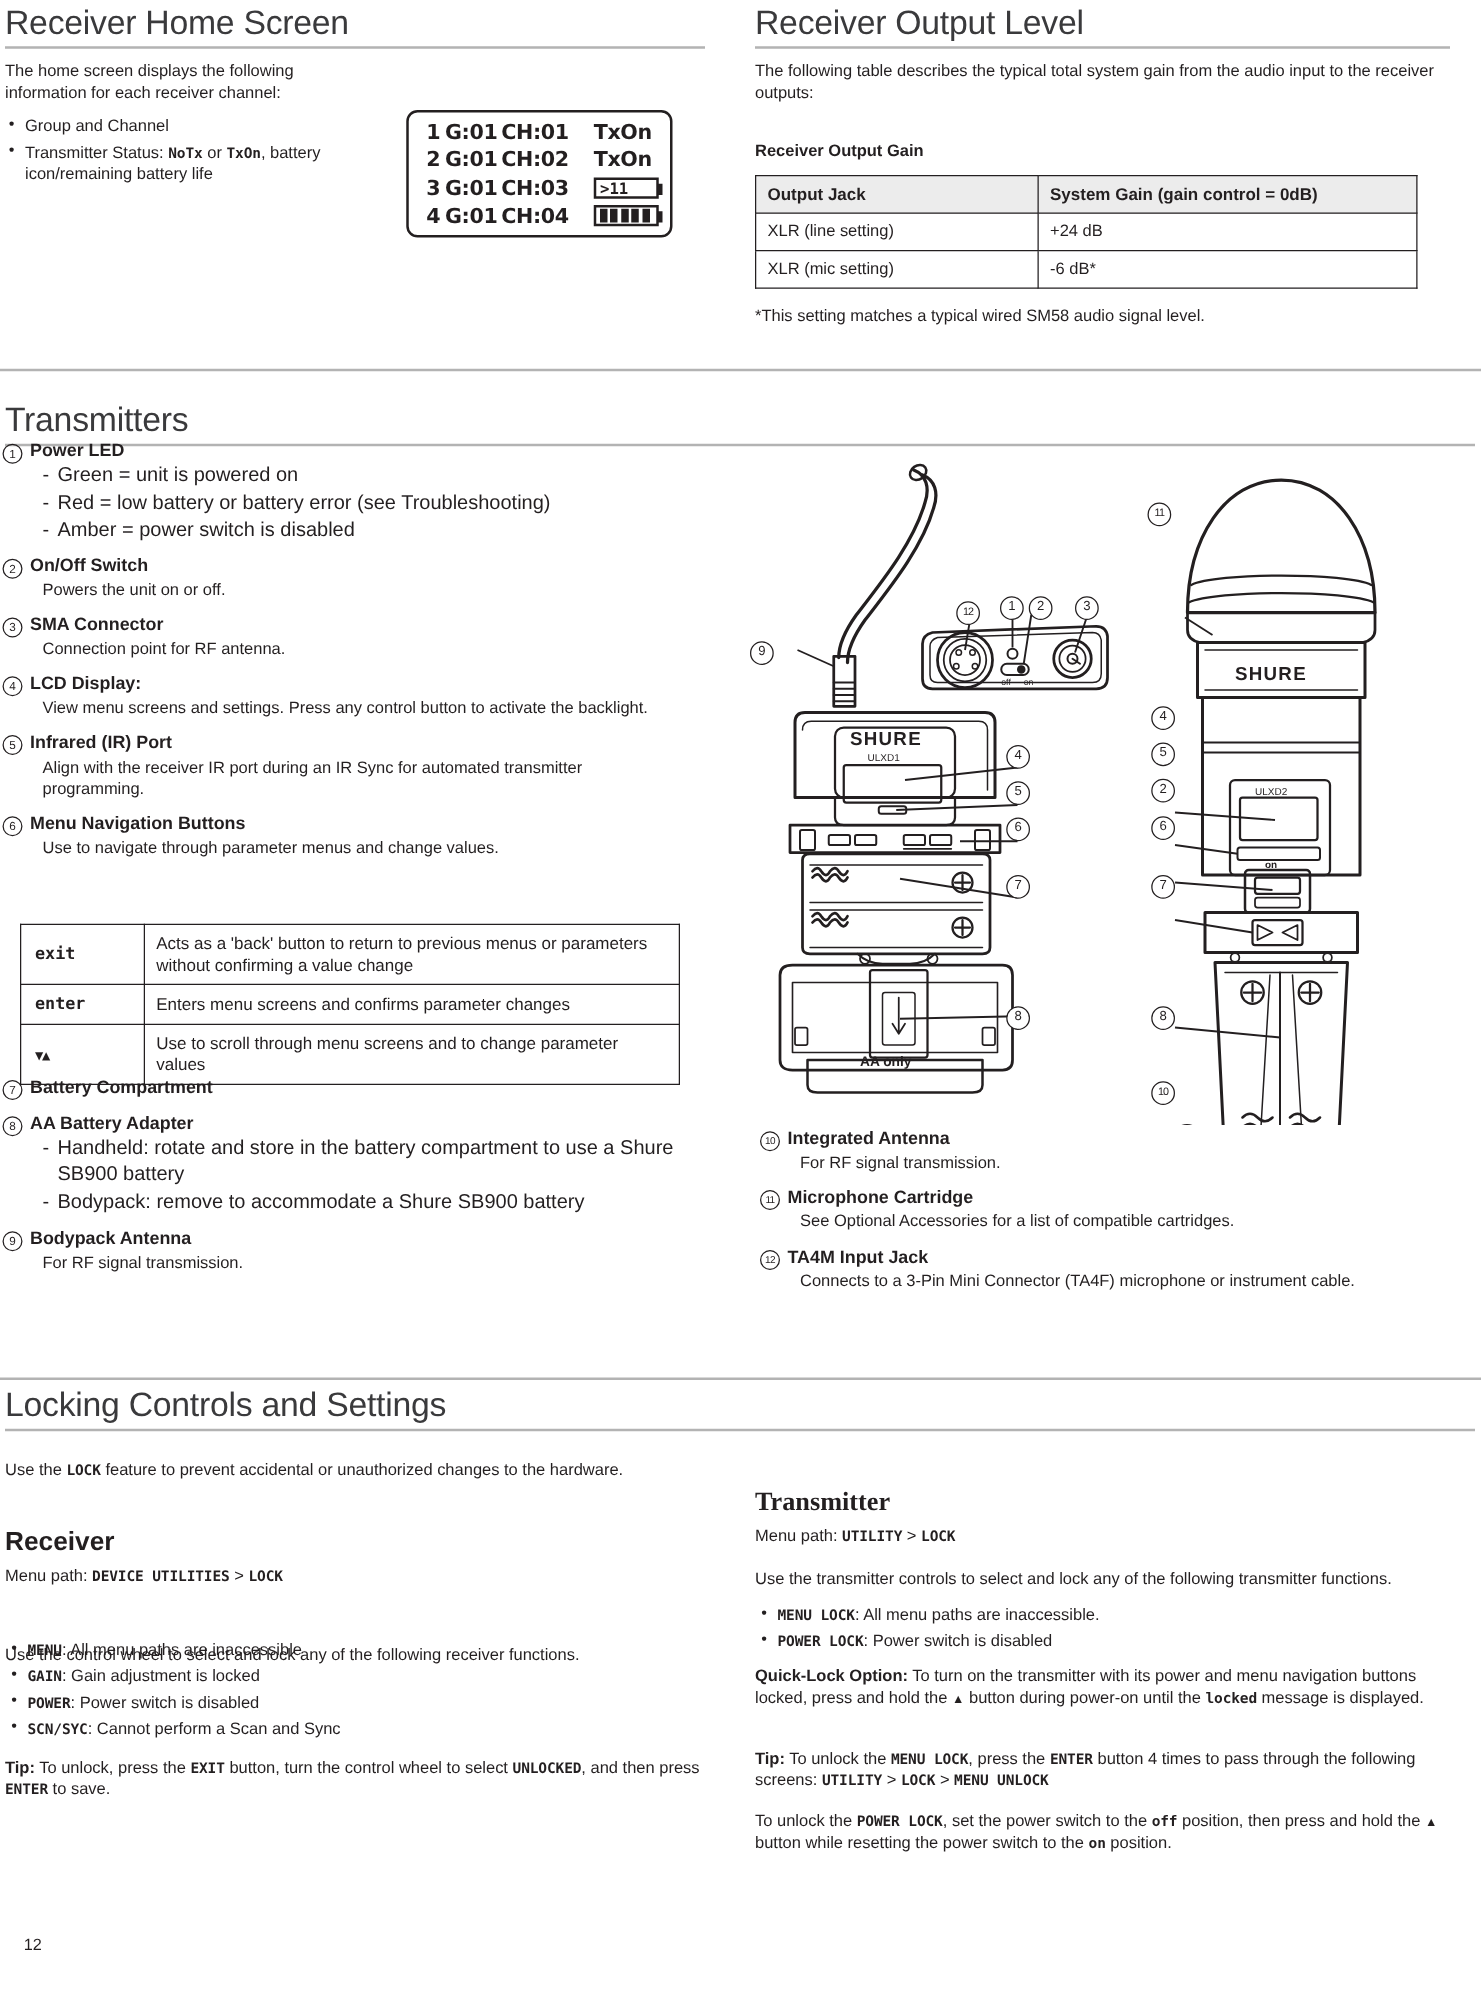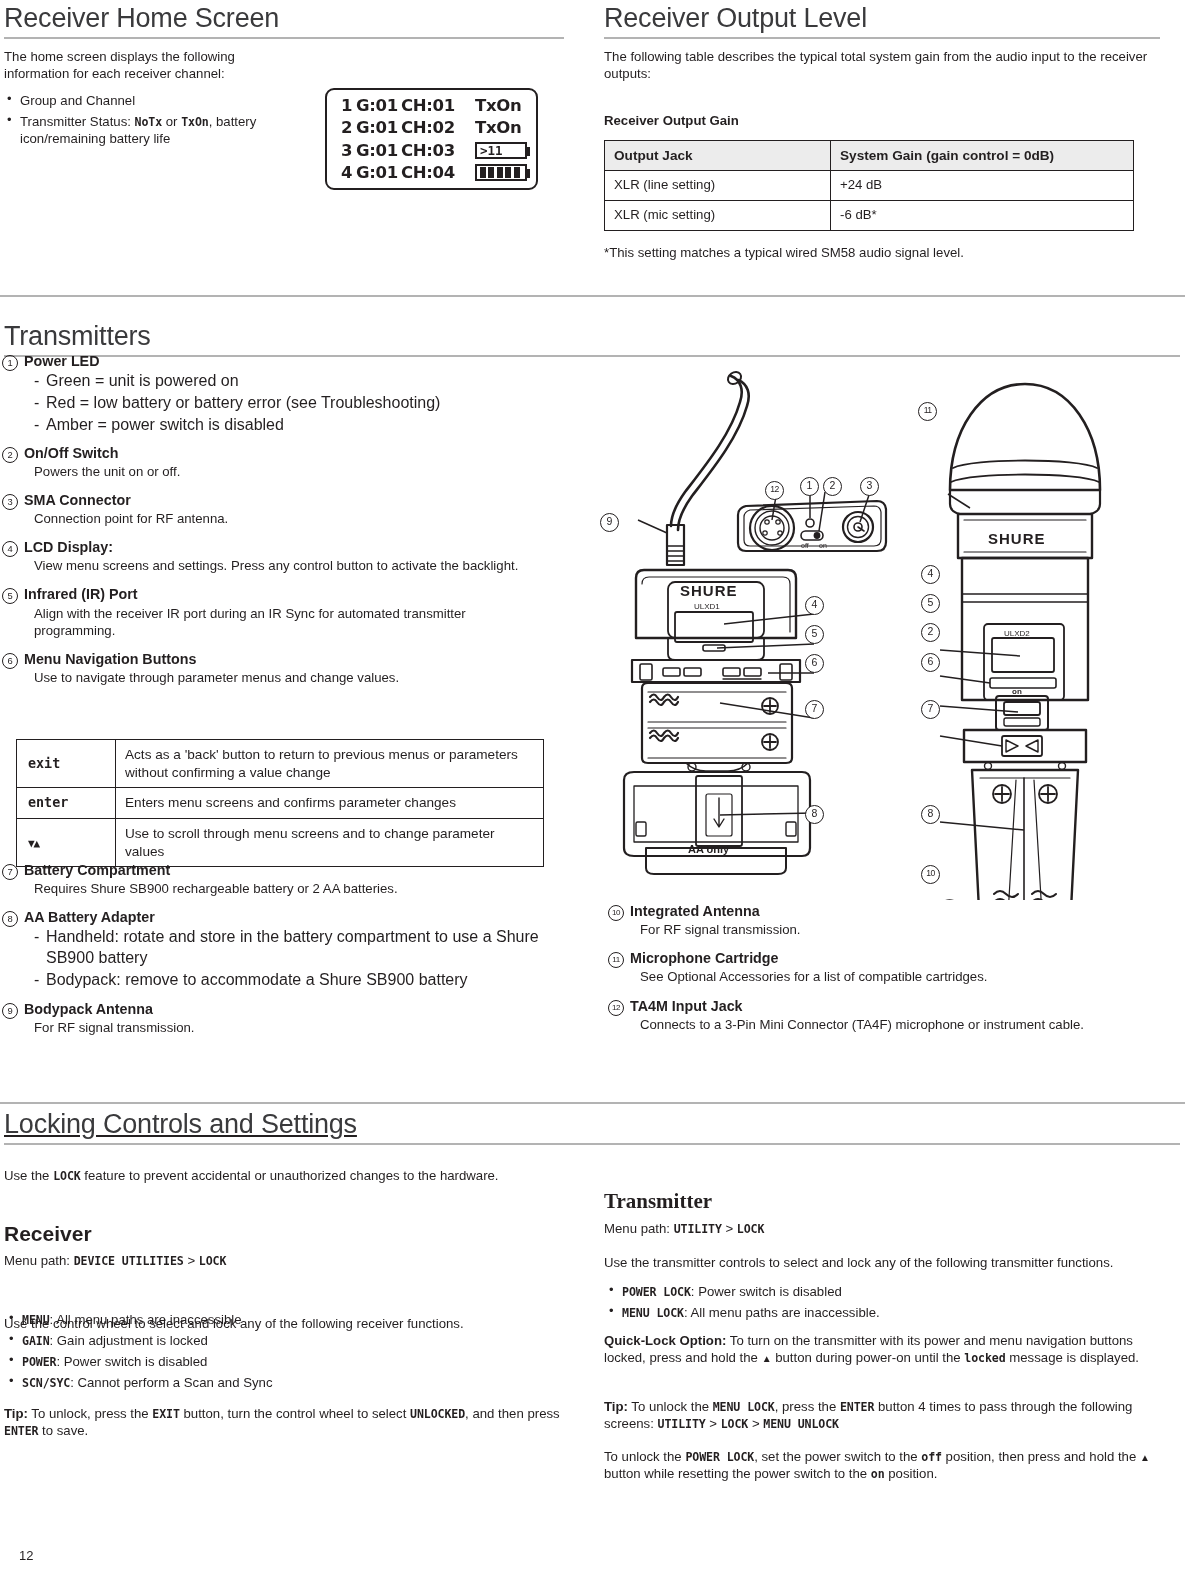--- a/index.html
+++ b/index.html
@@ -267,21 +267,20 @@
       <td class="key"><span style="font-size:11px;letter-spacing:-1px;">▼▲</span></td>
       <td>Use to scroll through menu screens and to change parameter values</td>
     </tr>
   </tbody>
     </table>
 
   <div class="blk" style="left:2px; top:862px; width:580px;">
     <div class="numitem" style="margin-bottom:12px;">
       <span class="circ">7</span>
       <div class="ttl">Battery Compartment</div>
-      <div class="desc">Requires Shure SB900 rechargeable battery or 2 AA batteries.</div>
     </div>
 
     <div class="numitem" style="margin-bottom:10px;">
       <span class="circ">8</span>
       <div class="ttl">AA Battery Adapter</div>
       <ul class="dash" style="margin-top:1px; width:525px;">
         <li>Handheld: rotate and store in the battery compartment to use a Shure SB900 battery</li>
         <li>Bodypack: remove to accommodate a Shure SB900 battery</li>
       </ul>
     </div>
@@ -535,21 +534,21 @@
       <div class="cnum">7</div>
     </div>
   <div class="callout" style="left:921px; top:805px;">
       <div class="cnum">8</div>
     </div>
   <div class="callout" style="left:921px; top:865px;">
       <div class="cnum two">10</div>
     </div>
 
   <div class="rule" style="top:1102px;"></div>
-  <div class="blk" style="left:4px; top:1110px; width:1176px;text-decoration:underline;">
+  <div class="blk" style="left:4px; top:1110px; width:1176px;">
     <div class="h1 h1-rule">Locking Controls and Settings</div>
   </div>
 
   <div class="blk body-text" style="left:4px; top:1167px; width:560px;">
     <span>Use the </span><span class="mono">LOCK</span><span> feature to prevent accidental or unauthorized changes to the hardware.</span>
   </div>
 
   <div class="blk h2" style="left:4px; top:1222px;">Receiver</div>
   <div class="blk body-text" style="left:4px; top:1252px;">
     <span>Menu path: </span><span class="mono">DEVICE UTILITIES</span><span> &gt; </span><span class="mono">LOCK</span>
@@ -567,22 +566,22 @@
     <b>Tip:</b><span> To unlock, press the </span><span class="mono">EXIT</span><span> button, turn the control wheel to select </span><span class="mono">UNLOCKED</span><span>, and then press </span><span class="mono">ENTER</span><span> to save.</span>
   </div>
 
   <div class="blk h2" style="left:604px; top:1190px;font-family:Liberation Serif, serif;">Transmitter</div>
   <div class="blk body-text" style="left:604px; top:1220px;">
     <span>Menu path: </span><span class="mono">UTILITY</span><span> &gt; </span><span class="mono">LOCK</span>
   </div>
   <div class="blk body-text" style="left:604px; top:1254px; width:570px;">Use the transmitter controls to select and lock any of the following transmitter functions.</div>
 
   <ul class="b blk" style="left:602px; top:1283px; width:520px;">
+    <li><span class="mono">MENU LOCK</span><span>: All menu paths are inaccessible.</span></li>
     <li><span class="mono">POWER LOCK</span><span>: Power switch is disabled</span></li>
-    <li><span class="mono">MENU LOCK</span><span>: All menu paths are inaccessible.</span></li>
   </ul>
 
   <div class="blk body-text" style="left:604px; top:1332px; width:568px;">
     <b>Quick-Lock Option:</b><span> To turn on the transmitter with its power and menu navigation buttons locked, press and hold the </span><span style="font-size:10px;">▲</span><span> button during power-on until the </span><span class="mono">locked</span><span> message is displayed.</span>
   </div>
 
   <div class="blk body-text" style="left:604px; top:1398px; width:568px;">
     <b>Tip:</b><span> To unlock the </span><span class="mono">MENU LOCK</span><span>, press the </span><span class="mono">ENTER</span><span> button 4 times to pass through the following screens: </span><span class="mono">UTILITY</span><span> &gt; </span><span class="mono">LOCK</span><span> &gt; </span><span class="mono">MENU UNLOCK</span>
   </div>
 

